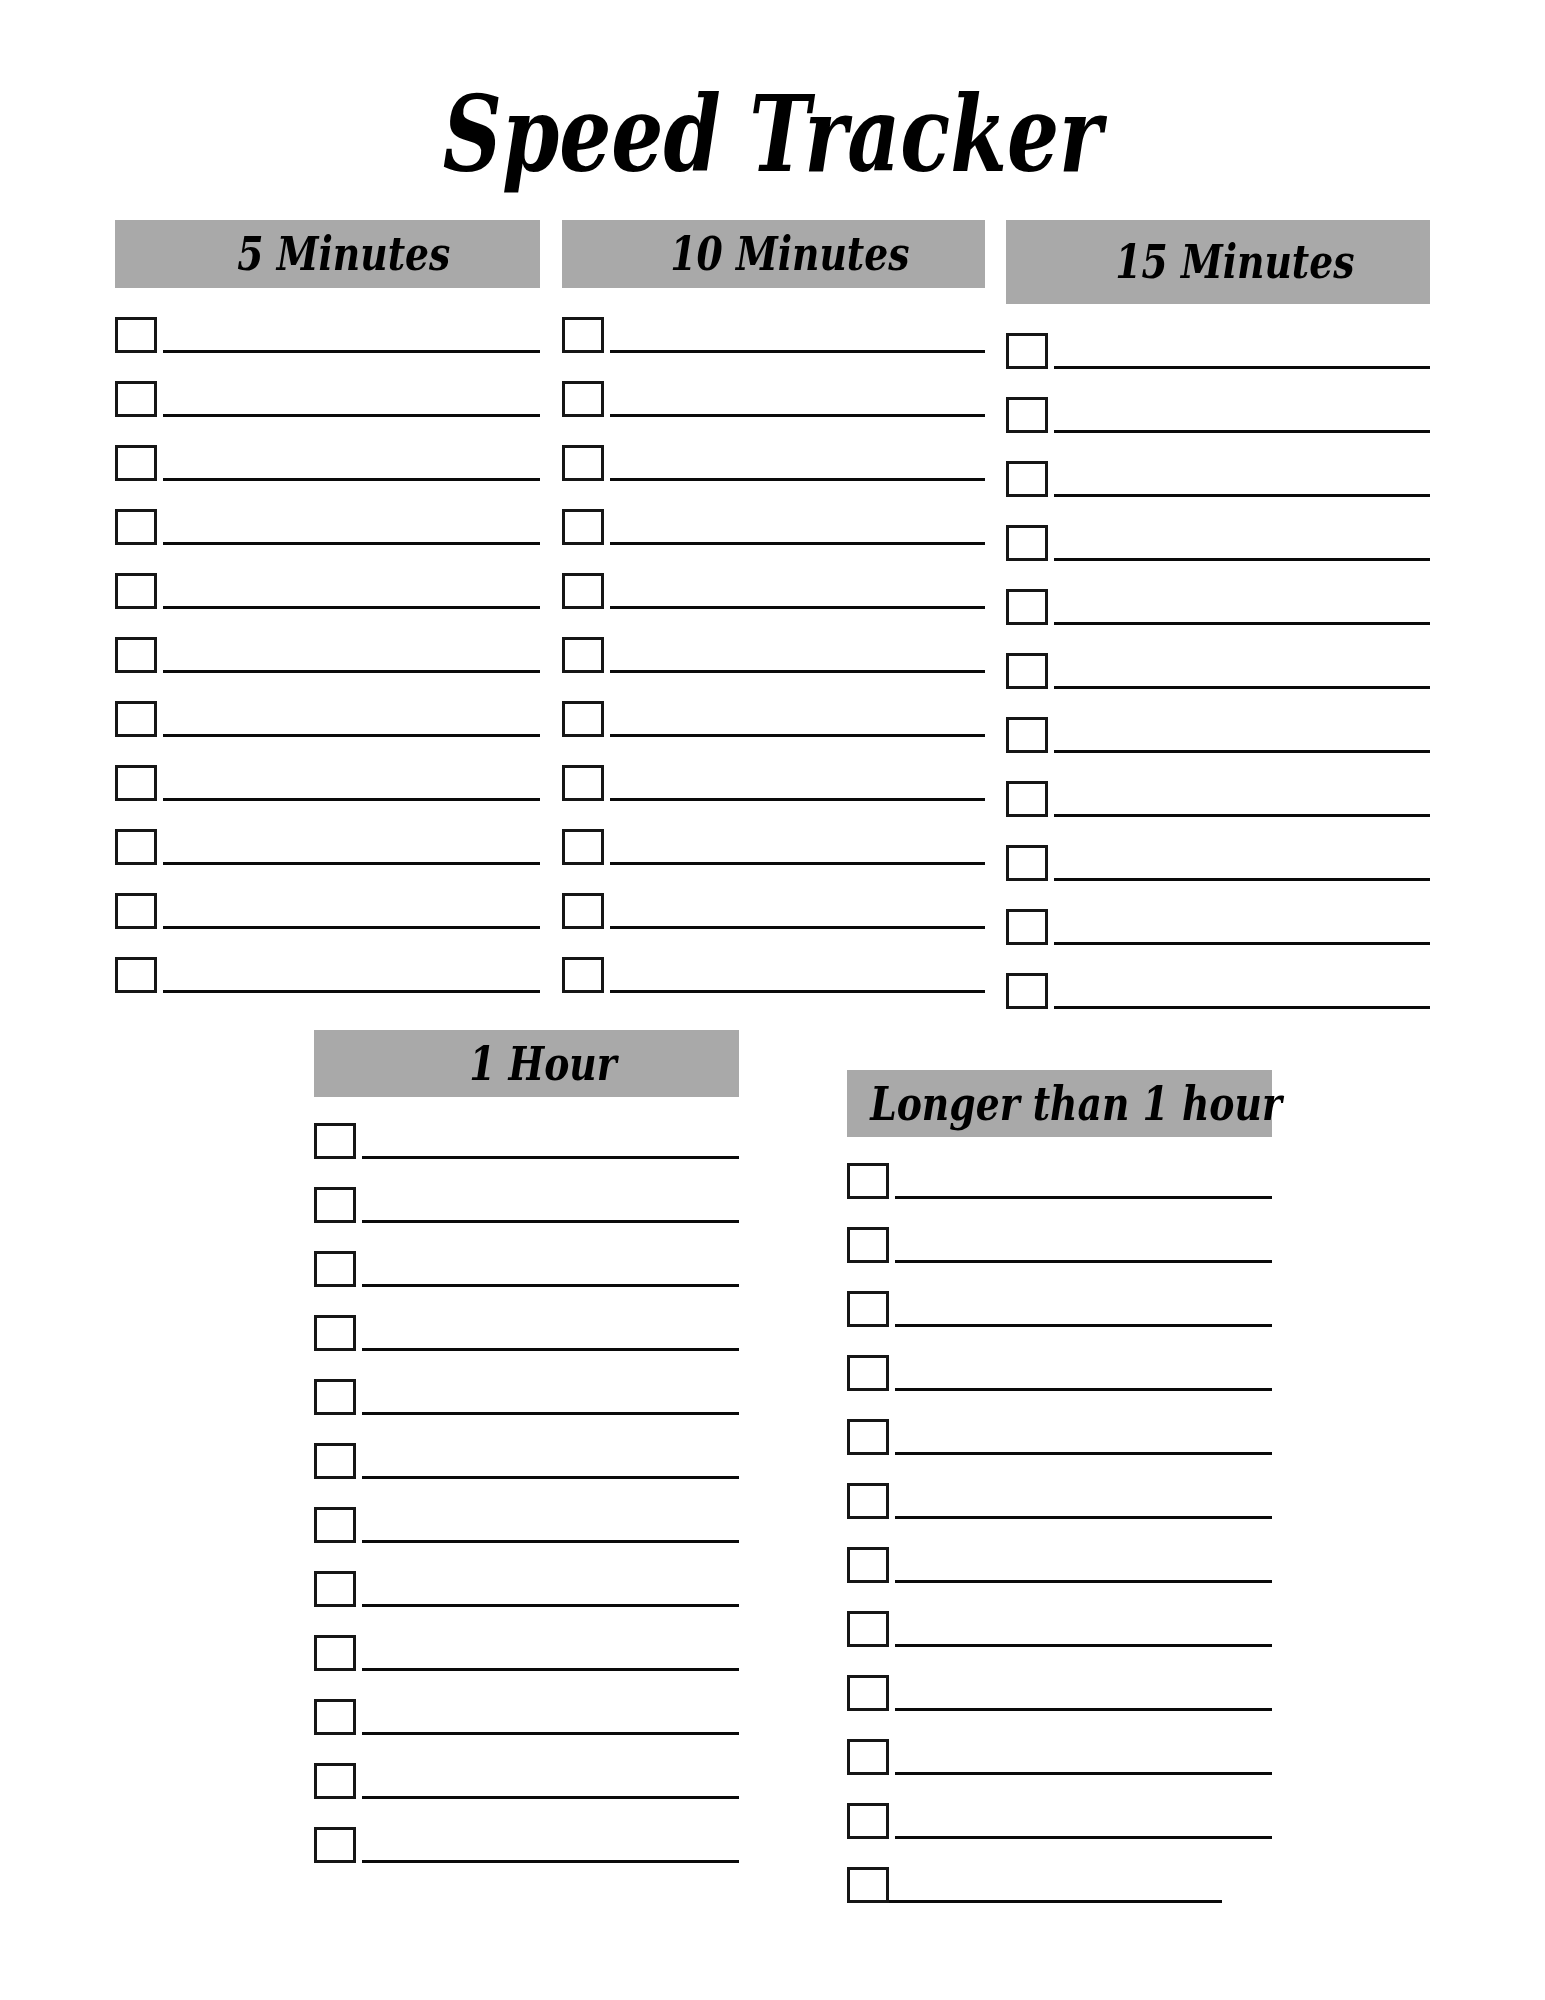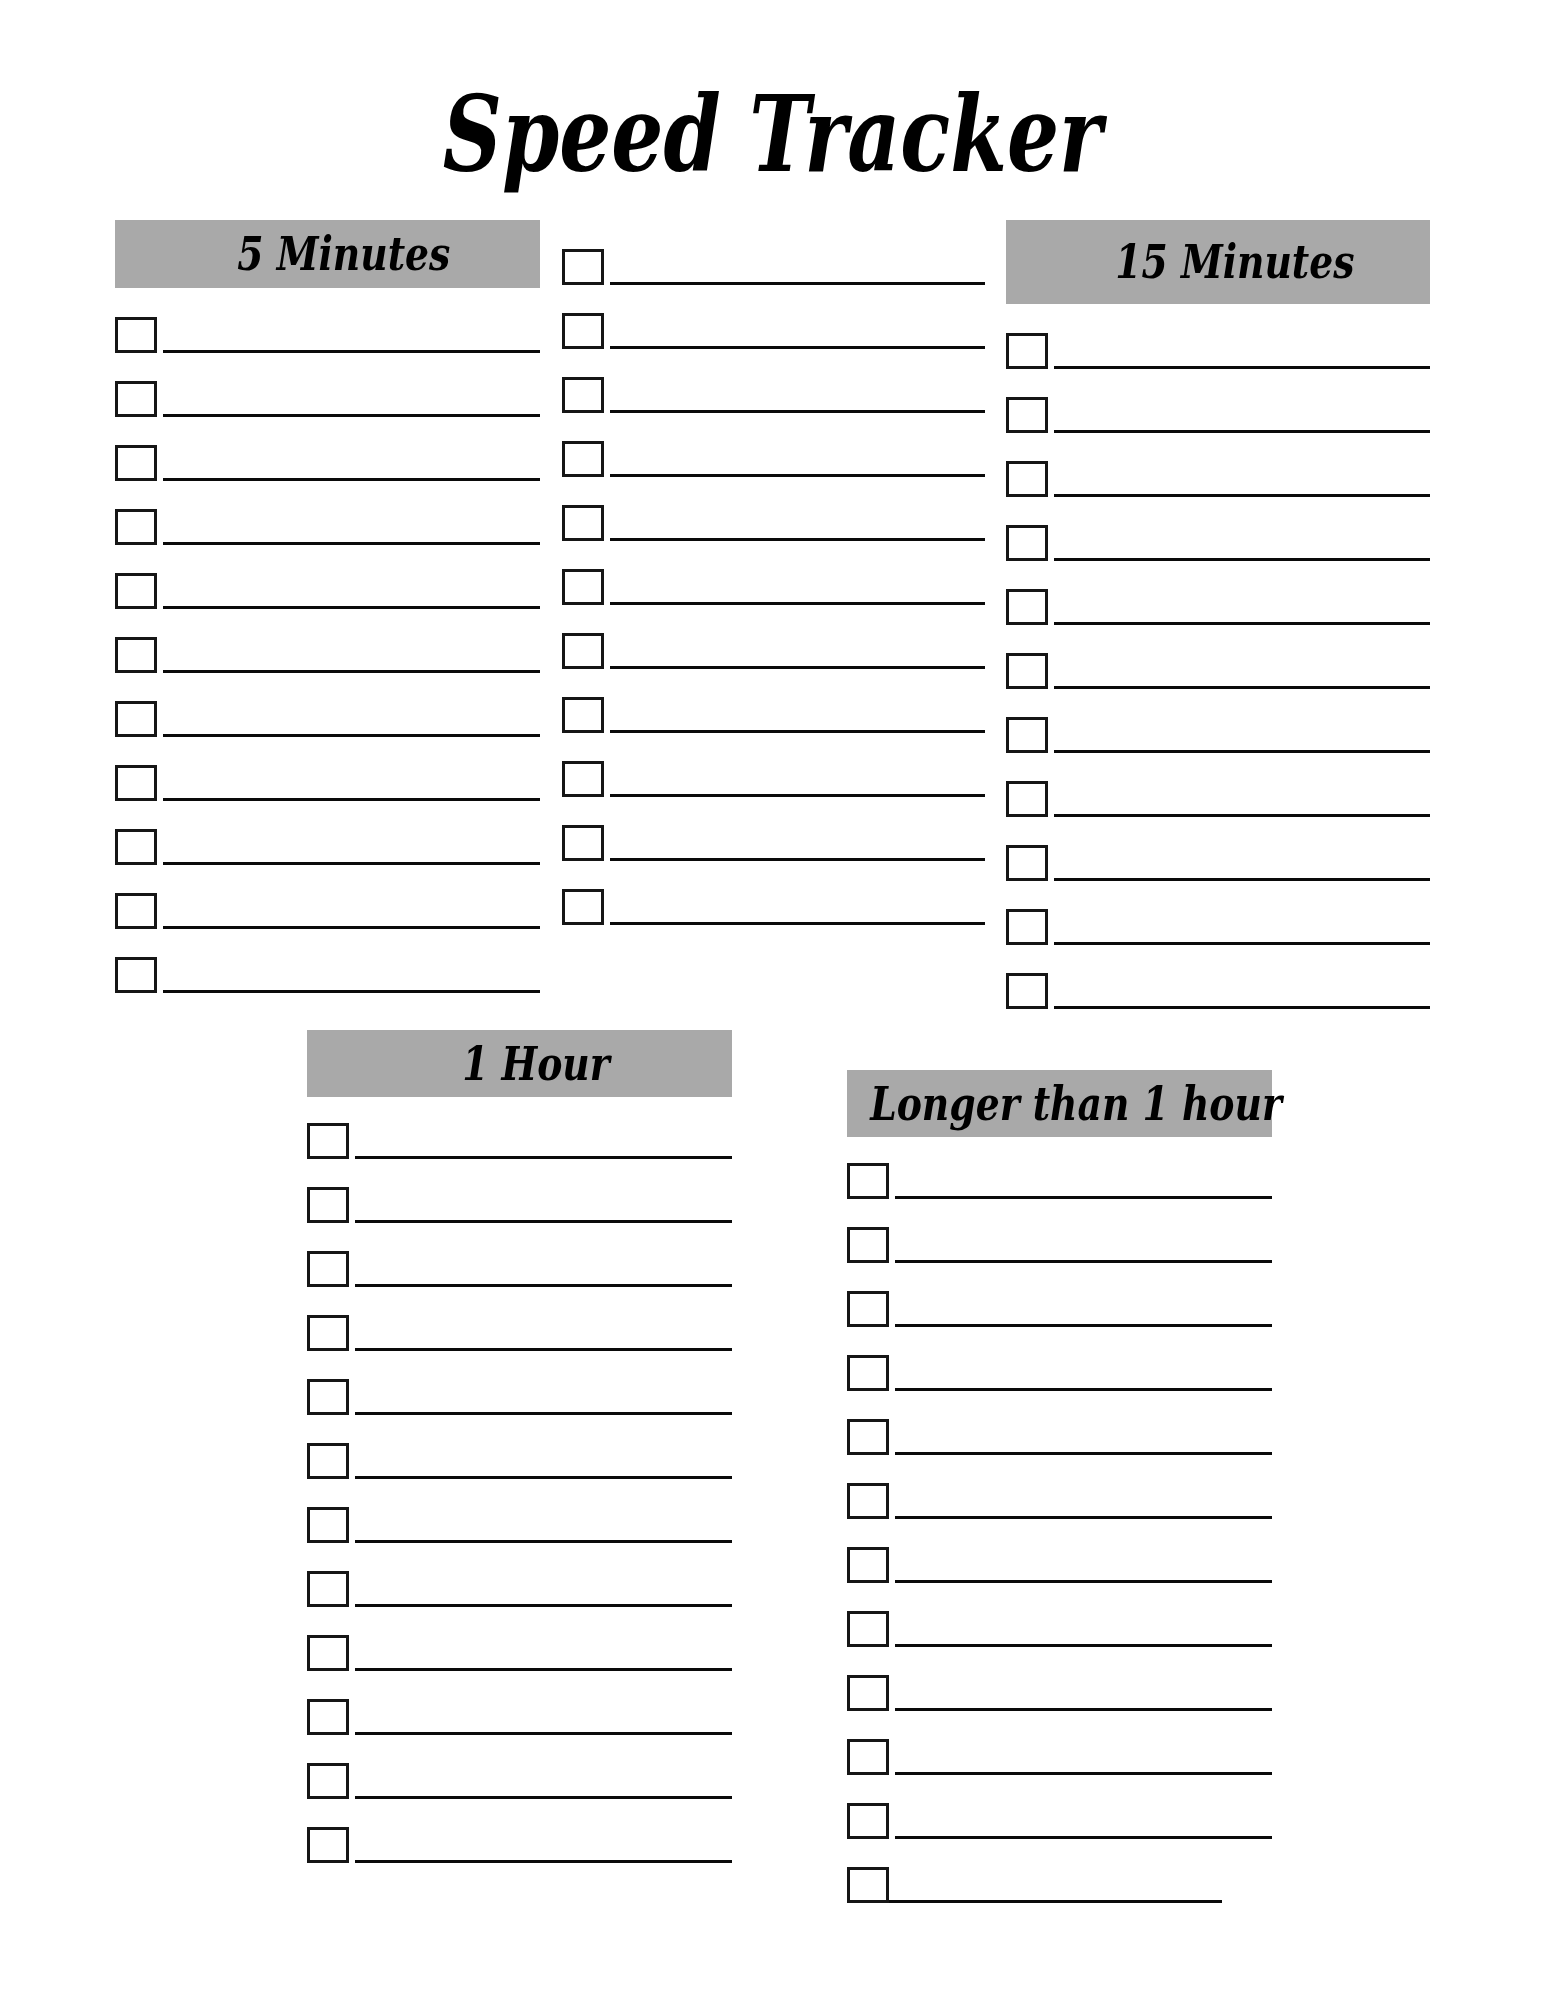--- a/index.html
+++ b/index.html
@@ -113,20 +113,23 @@
   </div>
 
   <div class="row">
     <span class="checkbox" role="checkbox" aria-checked="false"></span>
     <span class="write-line"></span>
   </div>
 </div>
   </section>
 
   <section class="column" style="left: 562px; top: 220px; width: 423px;">
+    <header class="column-header" style="height: 68px;">
+      <span class="column-header-label">10 Minutes</span>
+    </header>
     <div class="rows top-gap">
   <div class="row">
     <span class="checkbox" role="checkbox" aria-checked="false"></span>
     <span class="write-line"></span>
   </div>
 
   <div class="row">
     <span class="checkbox" role="checkbox" aria-checked="false"></span>
     <span class="write-line"></span>
   </div>
@@ -233,21 +236,21 @@
     <span class="write-line"></span>
   </div>
 
   <div class="row">
     <span class="checkbox" role="checkbox" aria-checked="false"></span>
     <span class="write-line"></span>
   </div>
 </div>
   </section>
 
-  <section class="column" style="left: 307px; top: 1030px; width: 425px;">
+  <section class="column" style="left: 314px; top: 1030px; width: 425px;">
     <header class="column-header" style="height: 67px;">
       <span class="column-header-label">1 Hour</span>
     </header>
     <div class="rows bottom-gap">
   <div class="row">
     <span class="checkbox" role="checkbox" aria-checked="false"></span>
     <span class="write-line"></span>
   </div>
 
   <div class="row">

